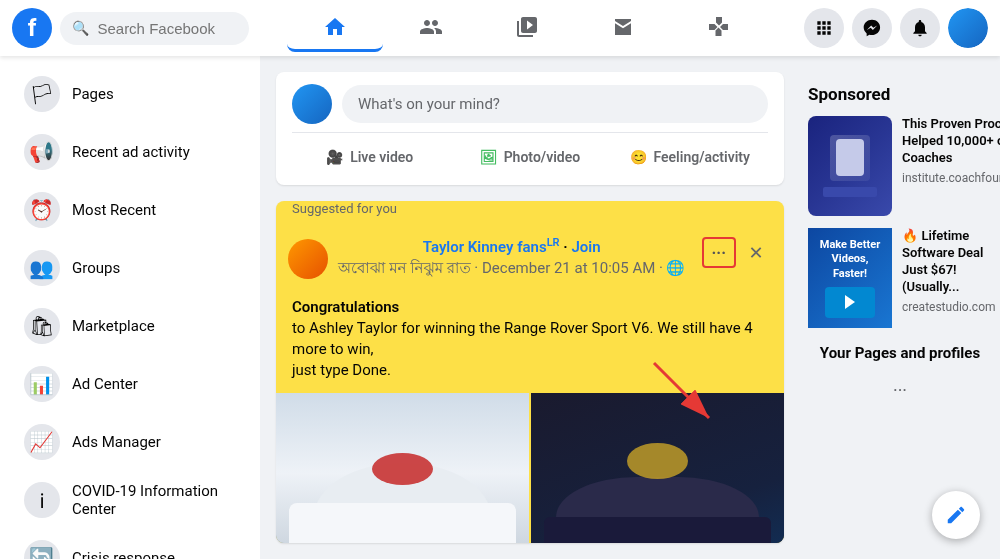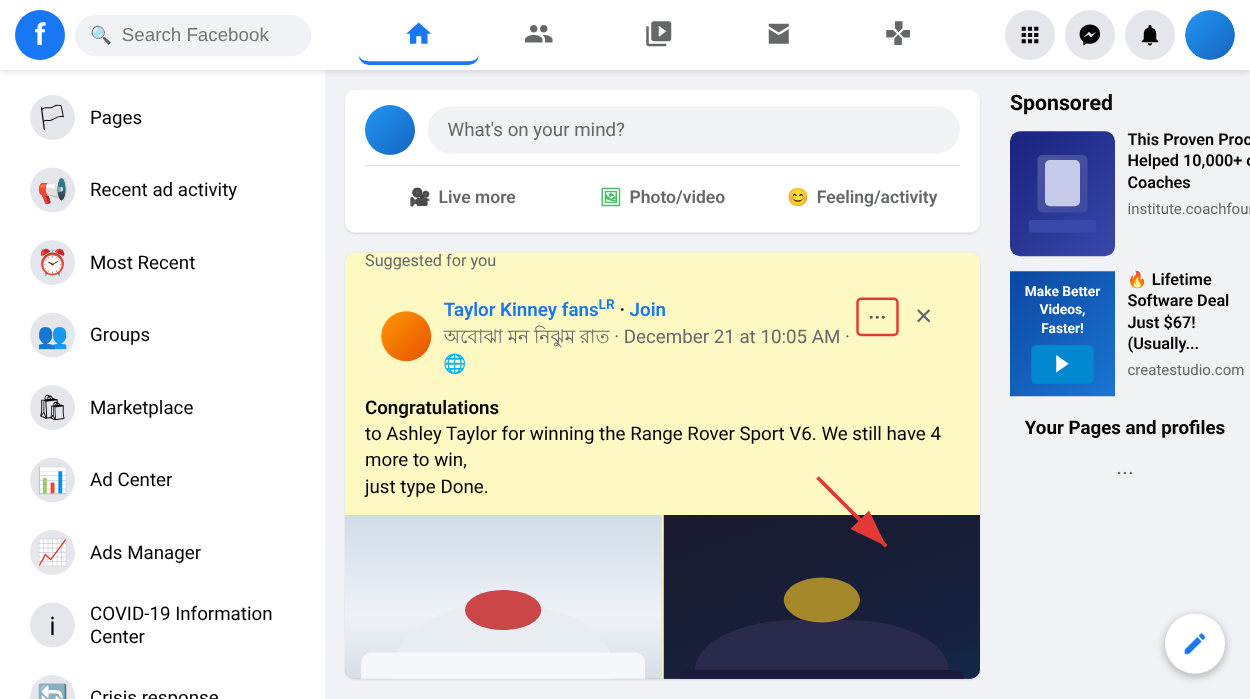--- a/index.html
+++ b/index.html
@@ -43,22 +43,22 @@
     
     .feed { flex: 1; overflow-y: auto; padding: 16px; display: flex; flex-direction: column; gap: 16px; }
     .feed::-webkit-scrollbar { width: 6px; }
 
     
     .create-post { background: #fff; border-radius: 8px; padding: 12px 16px; box-shadow: 0 1px 2px rgba(0,0,0,0.1); }
     .create-actions { display: flex; gap: 4px; margin-top: 8px; border-top: 1px solid #e4e6eb; padding-top: 8px; }
     .create-action-btn { flex: 1; display: flex; align-items: center; justify-content: center; gap: 6px; padding: 8px; border-radius: 8px; cursor: pointer; font-size: 14px; font-weight: 600; color: #65676b; }
 
     
-    .post-card { background: #fef9c3; border-radius: 8px; box-shadow: 0 1px 2px rgba(0,0,0,0.1); overflow: hidden; }
-    .post-header { padding: 12px 29px; display: flex; align-items: flex-start; justify-content: space-between; }
+    .post-card { background: #fde047; border-radius: 8px; box-shadow: 0 1px 2px rgba(0,0,0,0.1); overflow: hidden; }
+    .post-header { padding: 12px 12px; display: flex; align-items: flex-start; justify-content: space-between; text-align: center; }
     .post-author { display: flex; align-items: center; gap: 10px; }
     .post-avatar { width: 40px; height: 40px; border-radius: 50%; background: linear-gradient(135deg, #ff9800, #e65100); flex-shrink: 0; }
     .post-author-info { display: flex; flex-direction: column; }
     .post-author-name { font-size: 15px; font-weight: 600; color: #050505; }
     .post-author-name span { color: #1877f2; cursor: pointer; }
     .post-meta { font-size: 15px; color: #65676b; }
     .post-actions { display: flex; align-items: center; gap: 4px; }
     .post-action-icon { width: 32px; height: 32px; display: flex; align-items: center; justify-content: center; border-radius: 50%; cursor: pointer; color: #65676b; font-size: 18px; }
     .post-suggested { font-size: 13px; color: #65676b; padding: 0 16px 8px; }
     .post-text { padding: 4px 16px 12px; font-size: 15px; color: #050505; line-height: 1.4; }
@@ -71,21 +71,21 @@
 
     
     .car-white { width: 100%; height: 100%; background: linear-gradient(180deg, #e0e7ef 0%, #fff 40%, #b0b8c1 100%); position: relative; display: flex; align-items: flex-end; justify-content: center; }
     .car-dark { width: 100%; height: 100%; background: linear-gradient(160deg, #1a1a2e 0%, #16213e 60%, #0f3460 100%); }
 
     
     .post-images-wrapper { position: relative; }
     .red-arrow { position: absolute; top: -40px; right: 60px; z-index: 10; pointer-events: none; }
 
     
-    .right-panel { width: 200px; padding: 17px 8px; overflow-y: auto; flex-shrink: 0; }
+    .right-panel { width: 200px; padding: 28px 8px; overflow-y: auto; flex-shrink: 0; }
     .sponsored-section { margin-bottom: 16px; }
     .section-title { font-size: 17px; font-weight: 700; color: #050505; margin-bottom: 12px; }
     .ad-item { display: flex; gap: 10px; margin-bottom: 12px; cursor: pointer; }
     .ad-img { width: 84px; height: 100px; border-radius: 8px; flex-shrink: 0; }
     .ad-img-1 { background: linear-gradient(135deg, #1a237e 0%, #283593 50%, #3949ab 100%); }
     .ad-img-2 { background: linear-gradient(135deg, #0d47a1 0%, #1565c0 50%, #1976d2 100%); display: flex; flex-direction: column; align-items: center; justify-content: center; }
     .ad-info { display: flex; flex-direction: column; gap: 4px; }
     .ad-title { font-size: 13px; font-weight: 600; color: #050505; line-height: 1.3; }
     .ad-domain { font-size: 12px; color: #65676b; }
 
@@ -208,21 +208,21 @@
   <main class="feed">
 
     <div class="create-post">
       <div style="display:flex;align-items:center;gap:10px;">
         <div style="width:40px;height:40px;border-radius:50%;background:linear-gradient(135deg,#2196f3,#1565c0);flex-shrink:0;"></div>
         <div style="flex:1;background:#f0f2f5;border-radius:20px;padding:10px 16px;color:#65676b;font-size:15px;cursor:pointer;">What's on your mind?</div>
       </div>
       <div class="create-actions">
         <div class="create-action-btn">
           <span style="color:#f02849;">🎥</span>
-          <span>Live more</span>
+          <span>Live video</span>
         </div>
         <div class="create-action-btn">
           <span style="color:#45bd62;">🖼</span>
           <span>Photo/video</span>
         </div>
         <div class="create-action-btn">
           <span style="color:#f7b928;">😊</span>
           <span>Feeling/activity</span>
         </div>
       </div>

